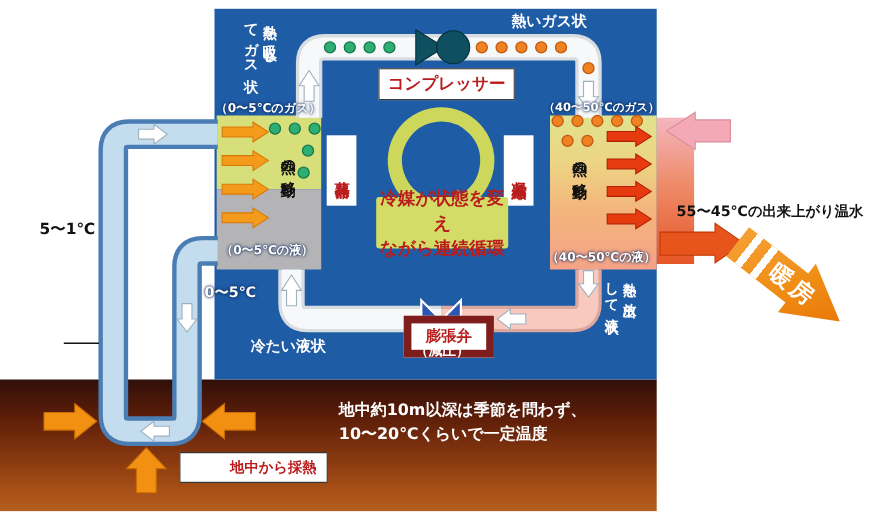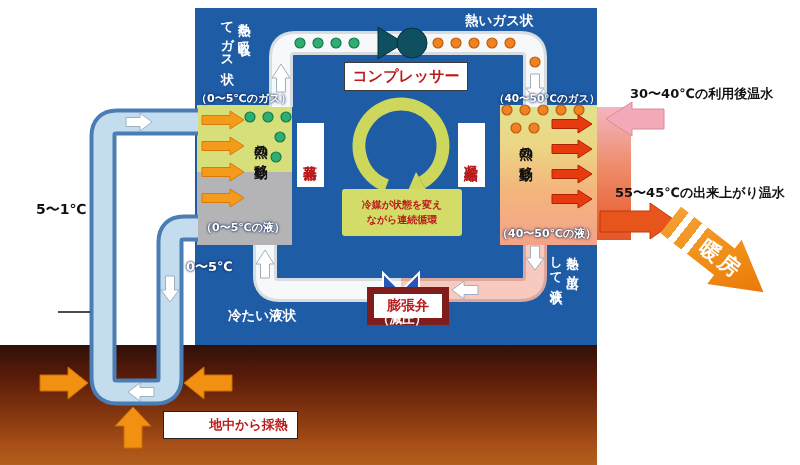--- a/index.html
+++ b/index.html
@@ -170,42 +170,43 @@
   <div class="wbox" style="left:297px;top:123px;width:27px;height:64px;">
     <span class="v" style="font-size:14px;letter-spacing:1px;">蒸発器</span>
   </div>
   <div class="wbox" style="left:458px;top:123px;width:27px;height:64px;">
     <span class="v" style="font-size:14px;letter-spacing:1px;">凝縮器</span>
   </div>
 
   <div class="lbl v black" style="left:252px;top:134px;height:78px;font-size:13.5px;">熱の移動</div>
   <div class="lbl v black" style="left:517px;top:136px;height:78px;font-size:13.5px;">熱の移動</div>
 
-  <div class="wbox pre" style="left:342px;top:189px;width:120px;height:47px;background:#d2dc66;font-size:10px;text-align:center;border-radius:3px;line-height:1.45;">冷媒が状態を変え
+  <div class="wbox pre" style="left:342px;top:179px;width:120px;height:47px;background:#d2dc66;font-size:16px;text-align:center;border-radius:3px;line-height:1.45;">冷媒が状態を変え
 ながら連続循環</div>
 
   <div class="lbl sh" style="left:201px;top:221px;font-size:11px;">（0〜5℃の液）</div>
   <div class="lbl sh" style="left:497px;top:227px;font-size:11px;">（40〜50℃の液）</div>
 
   <div class="wbox" style="left:367px;top:247px;width:68px;height:24px;font-size:14px;border:7px solid #7f1d1d;margin-top:40px;">膨張弁</div>
 
   <div class="lbl" style="left:377px;top:311px;font-size:12.5px;">（減圧）</div>
 
   <div class="lbl" style="left:228px;top:307px;font-size:13.5px;">冷たい液状</div>
 
   <div class="lbl v" style="left:548px;top:247px;height:84px;font-size:12.5px;">熱を放出
 して液状</div>
 
   <div class="lbl black" style="left:36px;top:200px;font-size:14px;">5〜1℃</div>
   <div class="lbl sh" style="left:186px;top:259px;font-size:13px;">0〜5℃</div>
 
 
+  <div class="lbl pre" style="left:308px;top:362px;font-size:14.5px;line-height:1.55;">地中約10m以深は季節を問わず、
+10〜20℃くらいで一定温度</div>
 
   <div class="wbox" style="left:163px;top:411px;width:97px;height:26px;font-size:13px;border:1.5px solid #222;padding-left:36px;">地中から採熱</div>
 
-  <div class="lbl black" style="left:630px;top:86px;font-size:13px;">30〜40℃の利用後温水</div>
   <div class="lbl black" style="left:615px;top:185px;font-size:13px;">55〜45℃の出来上がり温水</div>
 
   <div class="heating-arrow">
     <span>暖房</span>
   </div>
 
 </div>
 
 </body></html>

